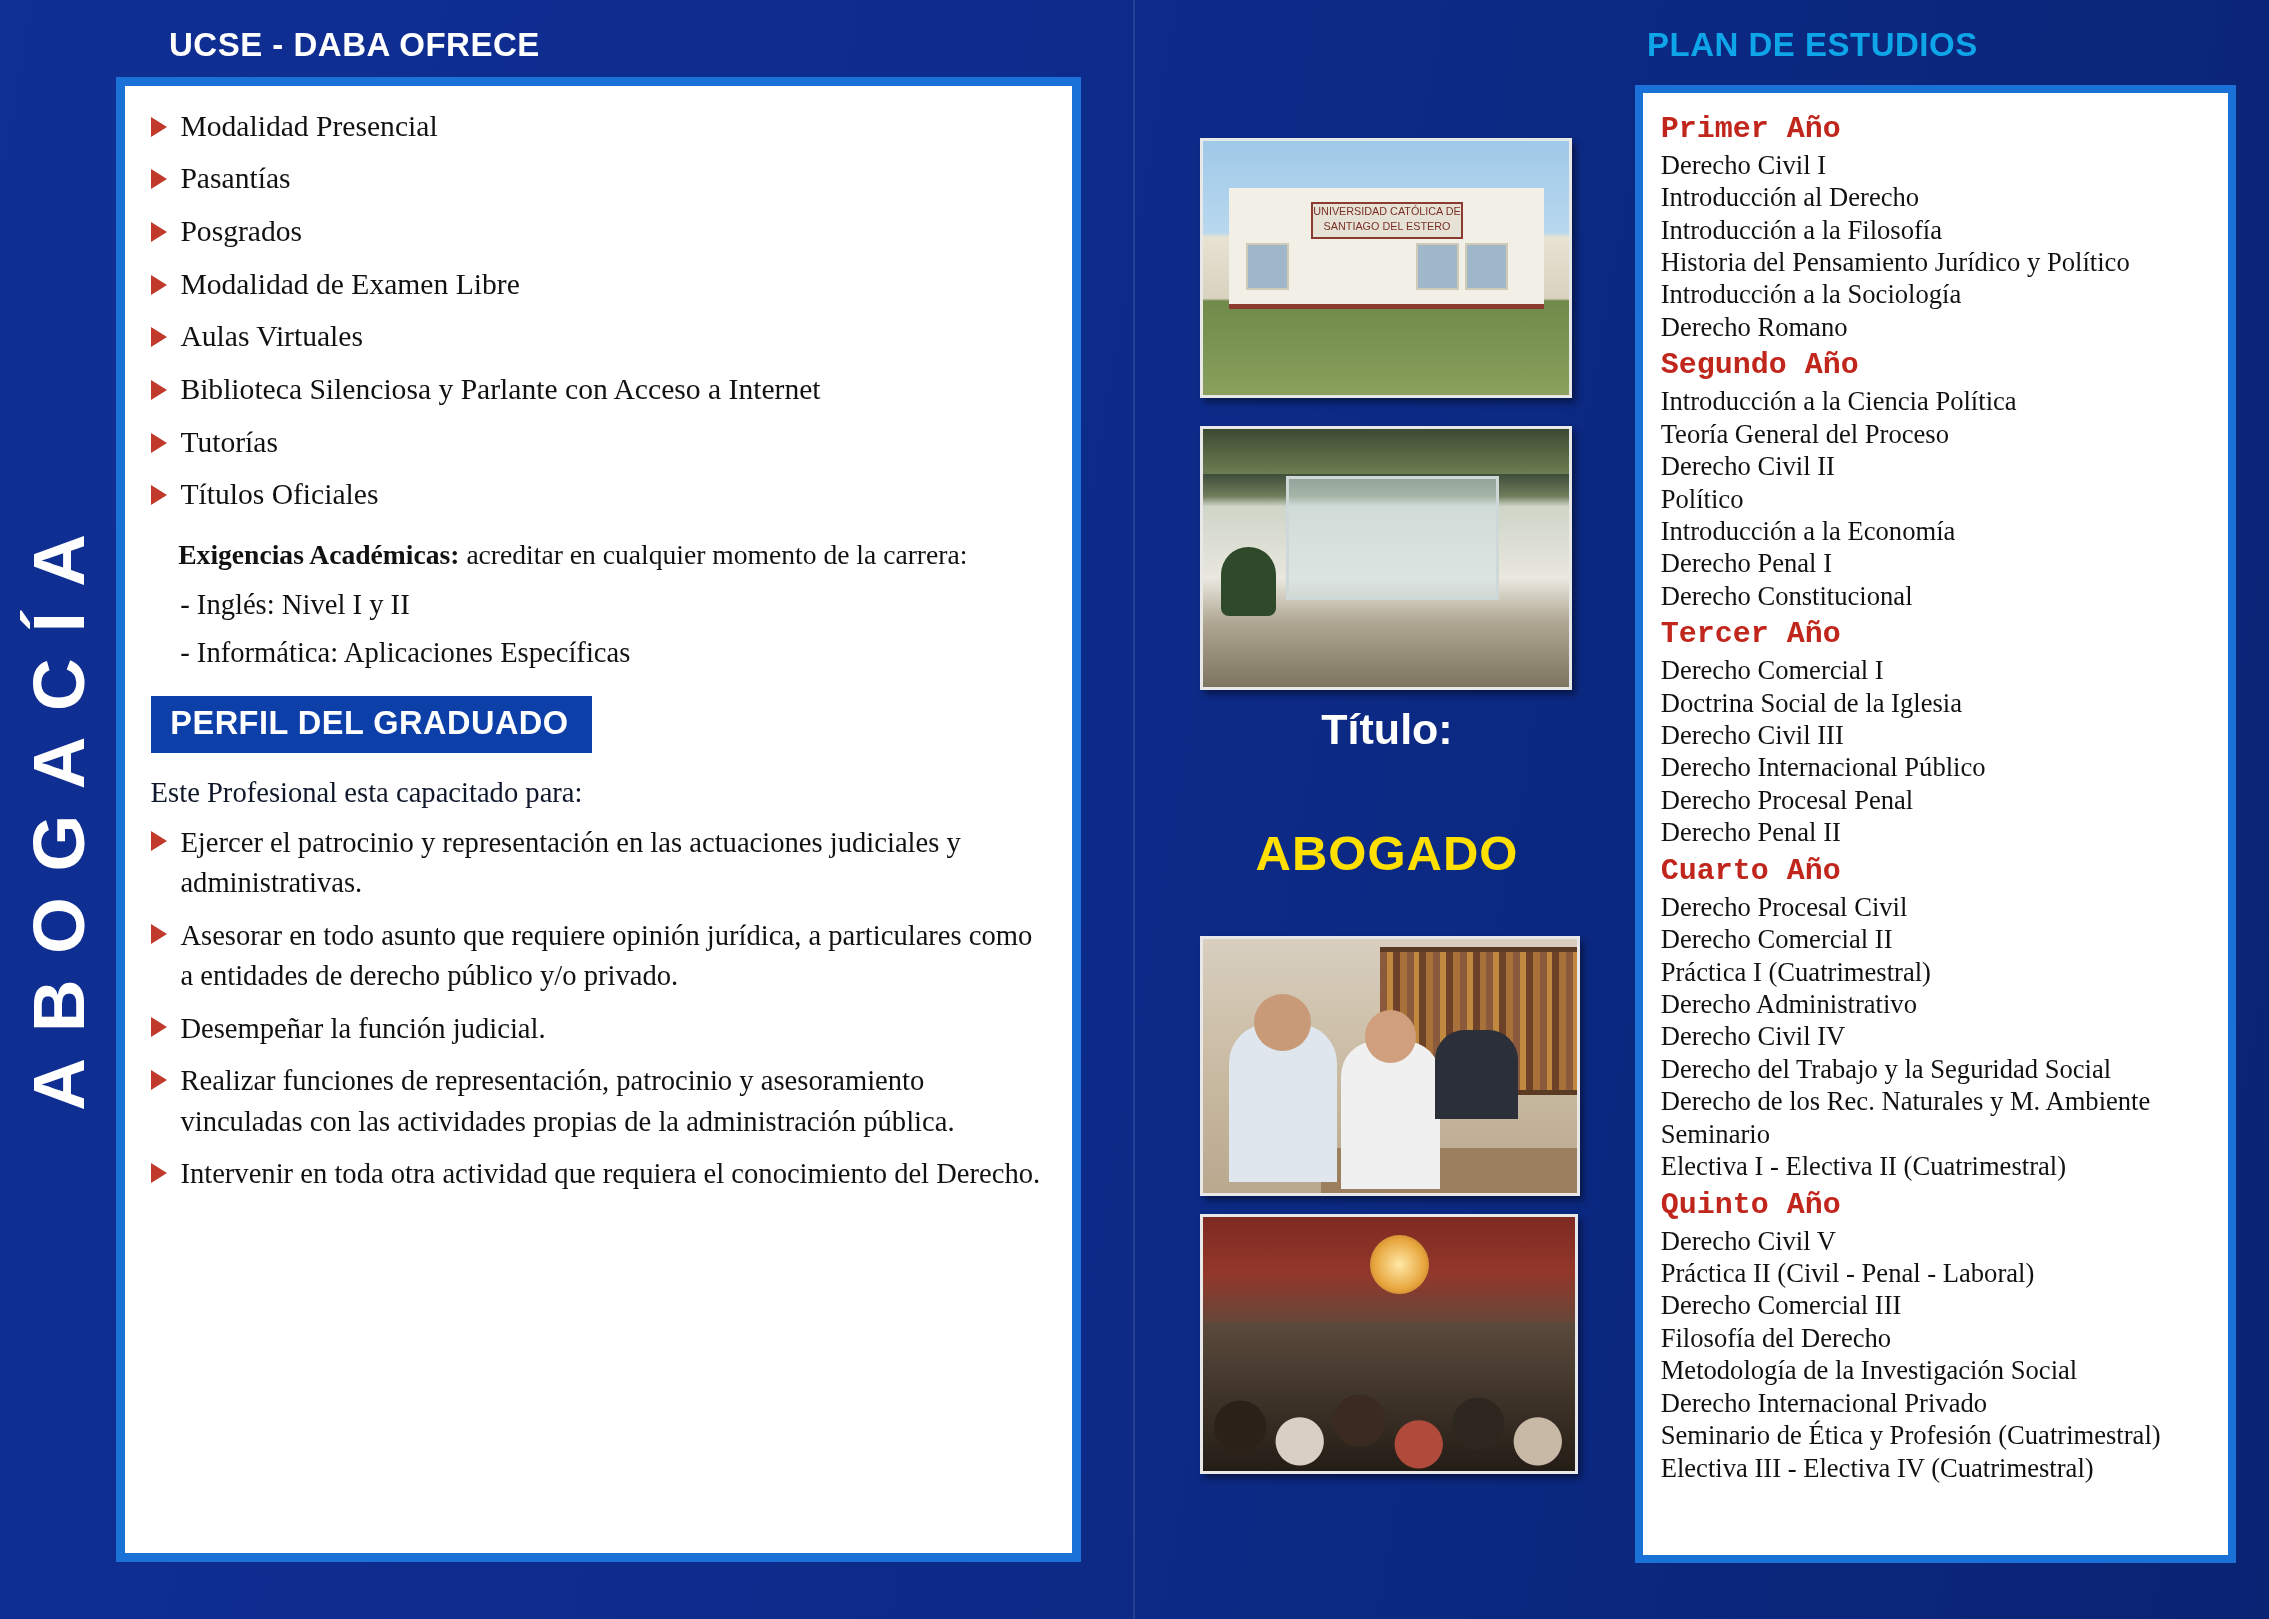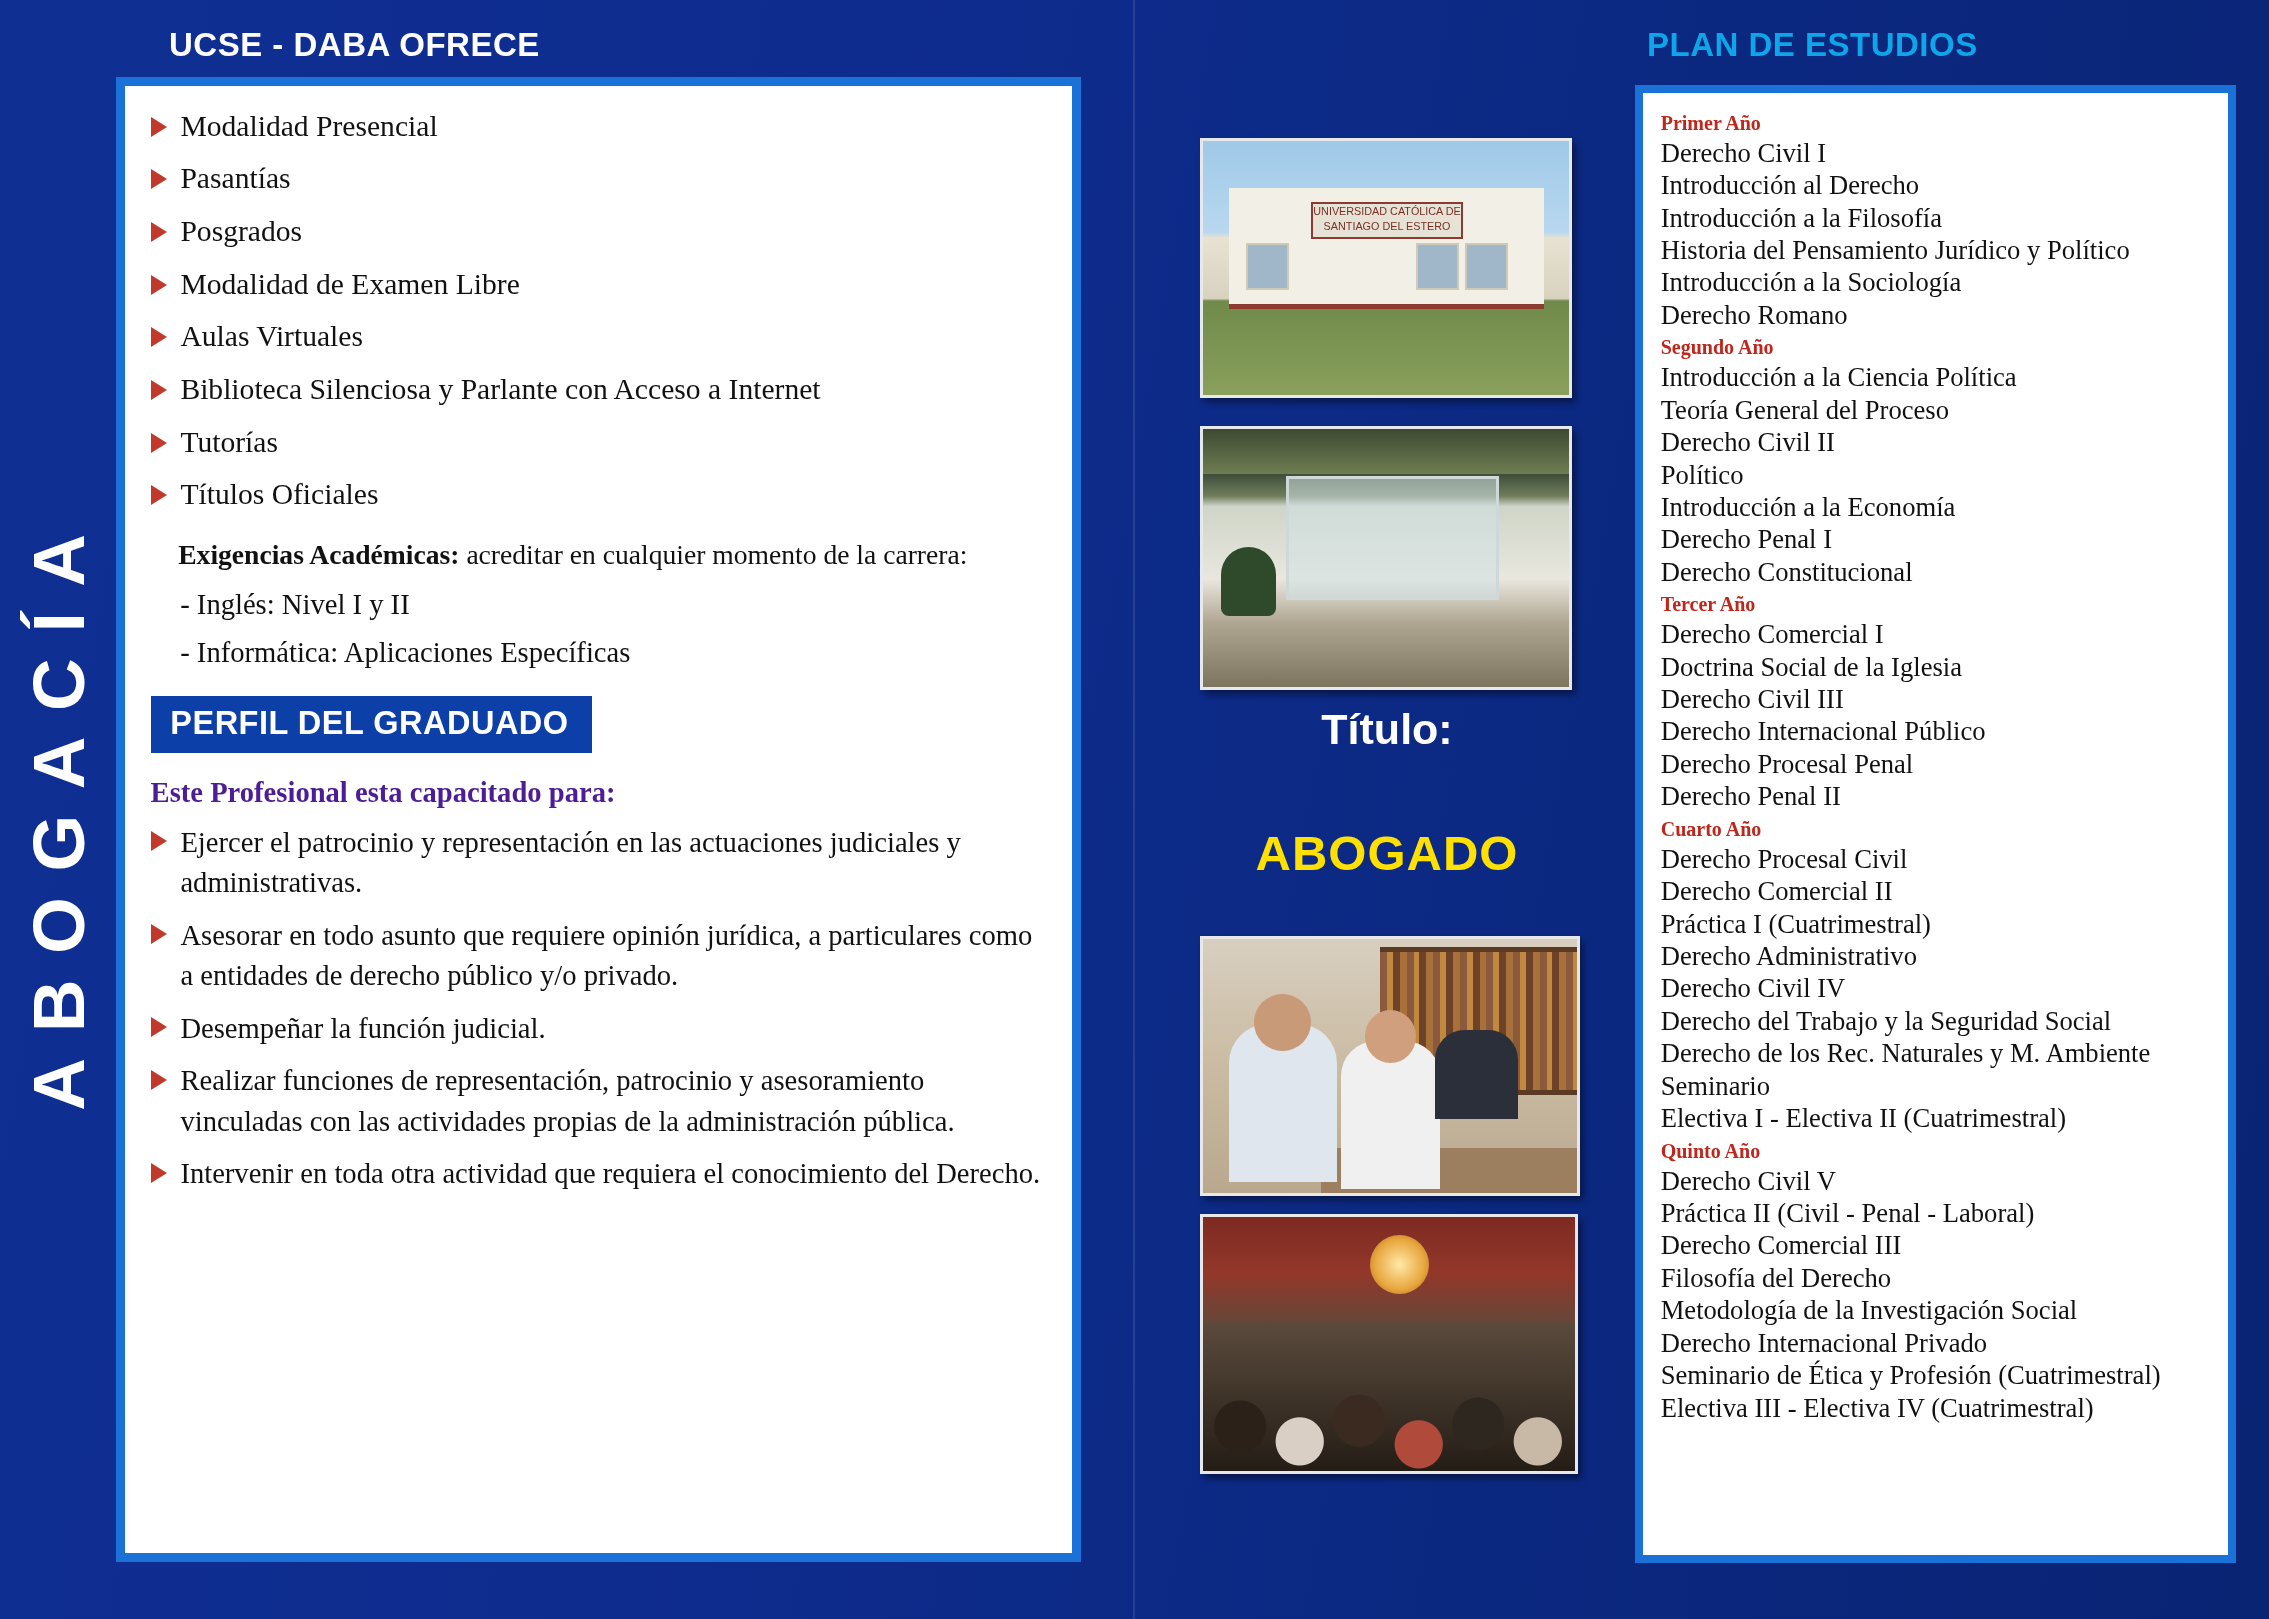--- a/index.html
+++ b/index.html
@@ -100,22 +100,22 @@
     color: #ffffff;
     font-family: "Liberation Sans", sans-serif;
     font-weight: bold;
     font-size: 32.5px;
     padding: 8.9px 23.6px 10.8px 19.7px;
     letter-spacing: 0.5px;
     text-align: center;
   }
   .perfil-lead {
     font-size: 28.6px;
-    font-weight: bold;
-    color: #4c1d95;
+    font-weight: normal;
+    color: #0f172a;
     margin: 13.8px 0 13.8px 0;
   }
   .perfil-row {
     display: flex;
     align-items: flex-start;
     margin-bottom: 11.8px;
   }
   .perfil-text {
     font-size: 28.6px;
     color: #111111;
@@ -256,23 +256,24 @@
     width: 601px;
     height: 1478px;
     background: #ffffff;
     border: 8.9px solid #1a72d8;
     box-sizing: border-box;
     padding: 13.8px 15.8px 0 17.7px;
   }
   .year-title {
     color: #c0261b;
     font-weight: bold;
-    font-size: 20px;
+    font-size: 30px;
     line-height: 1.2;
     margin: 3.9px 0 2px 0;
+    font-family: Liberation Mono, monospace;
   }
   .course {
     color: #111111;
     font-size: 26.6px;
     line-height: 1.22;
     white-space: nowrap;
   }
 
   
   .crease {

